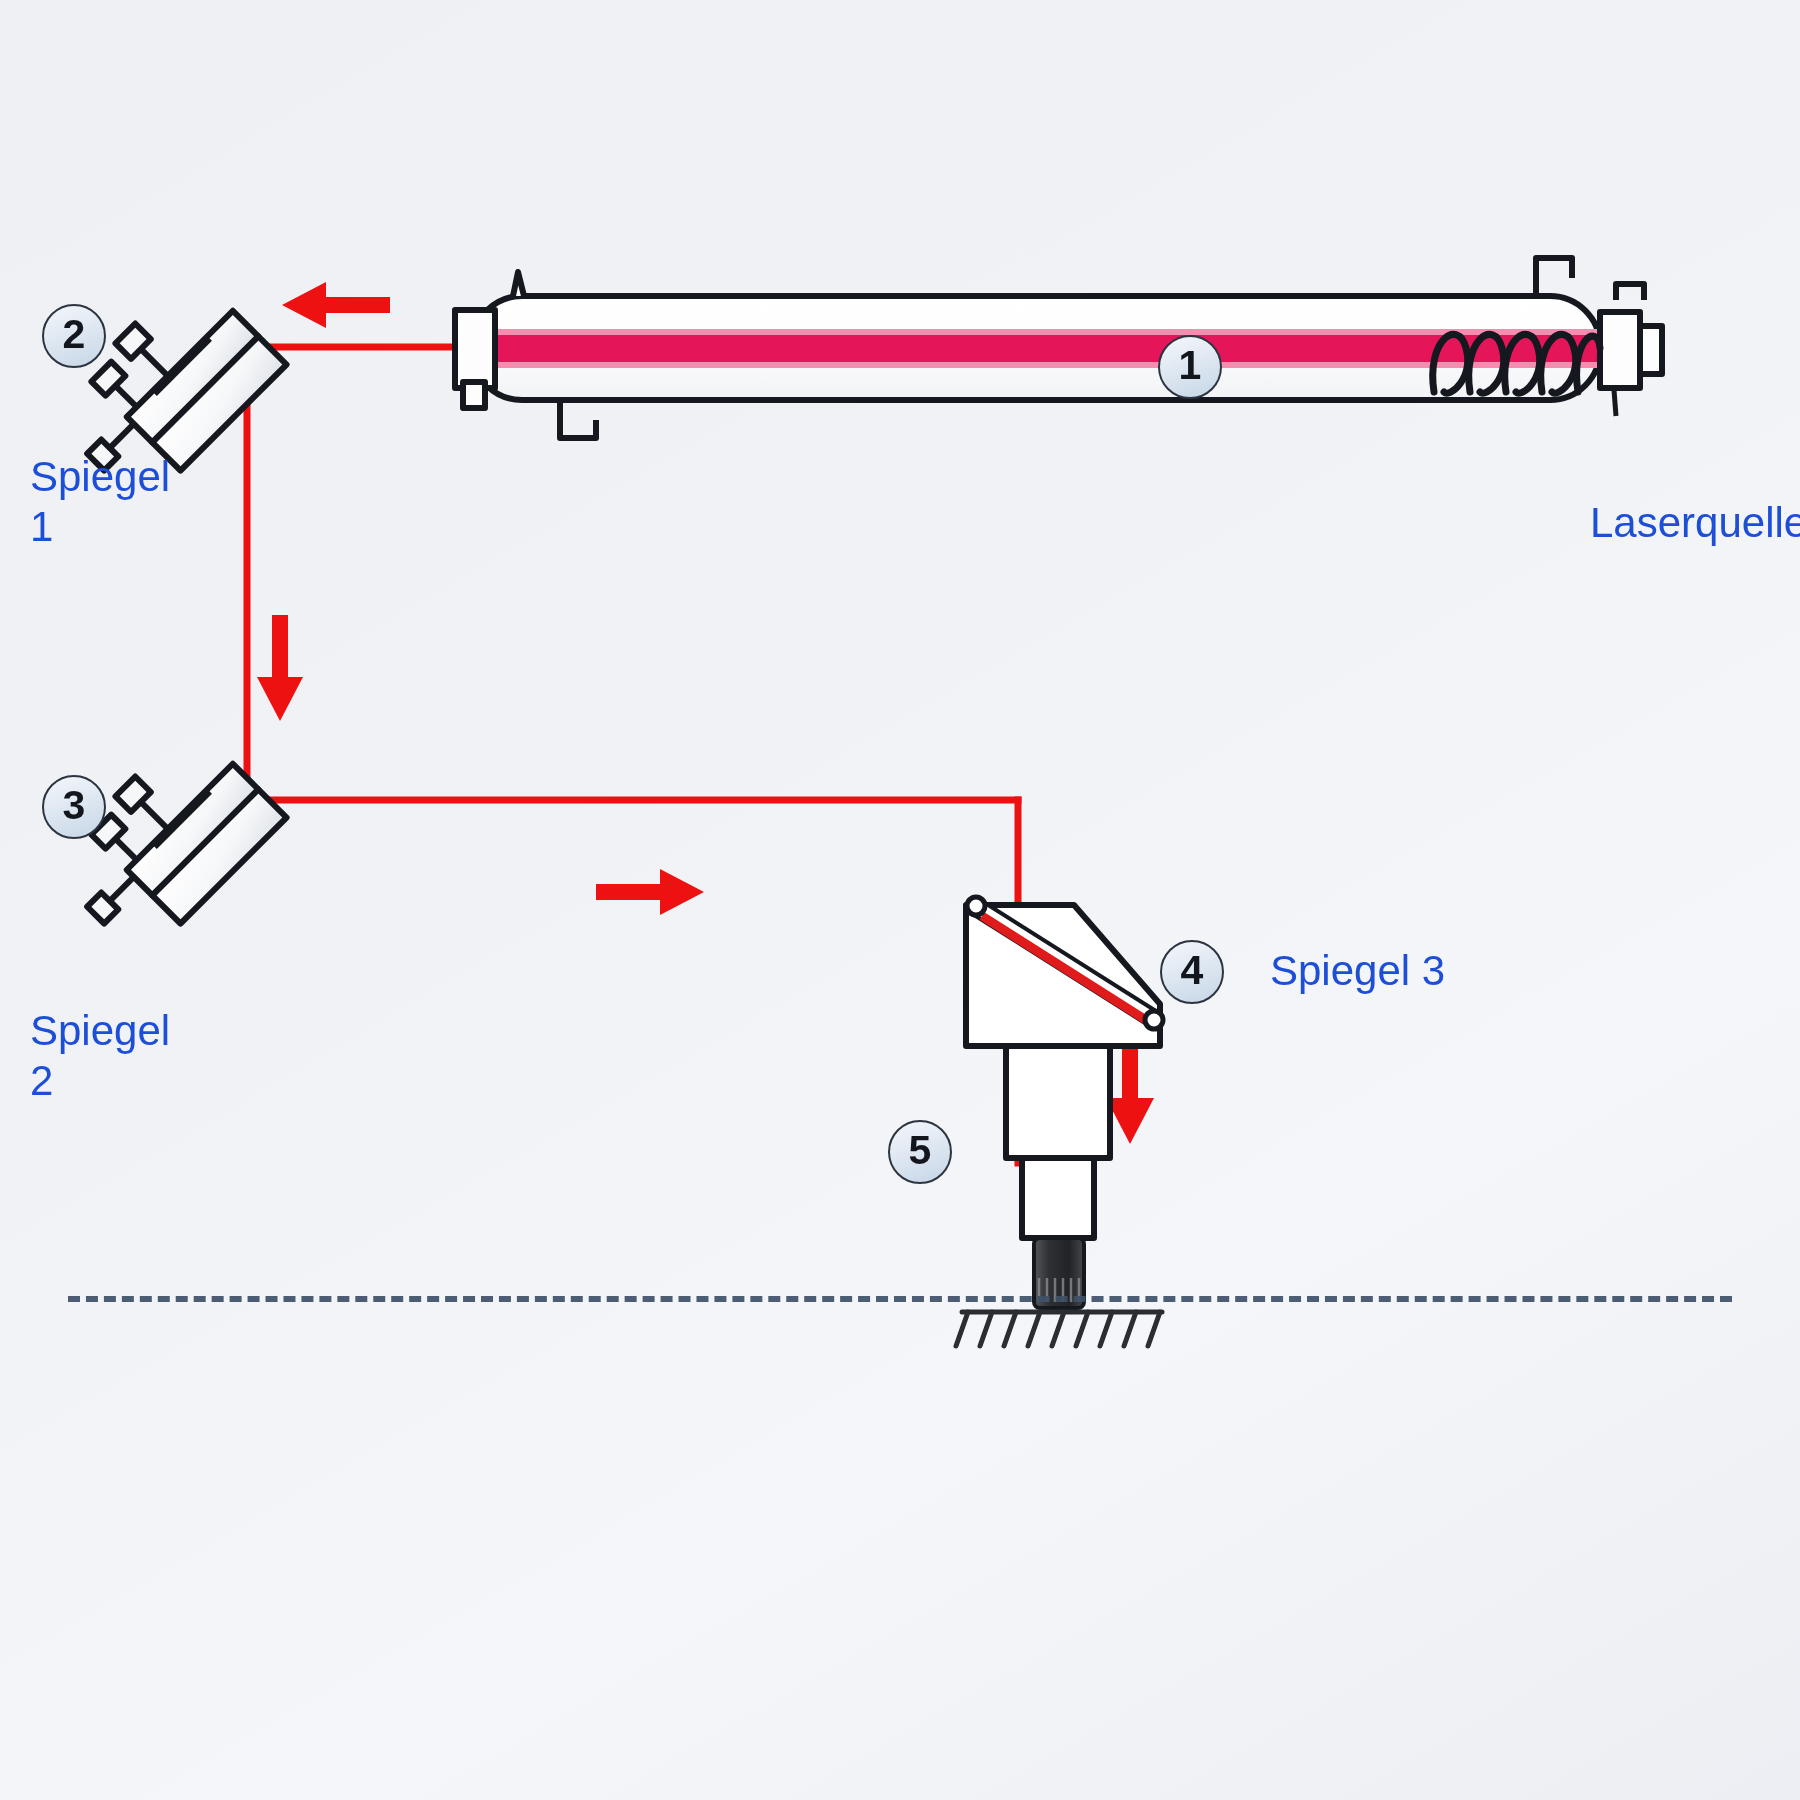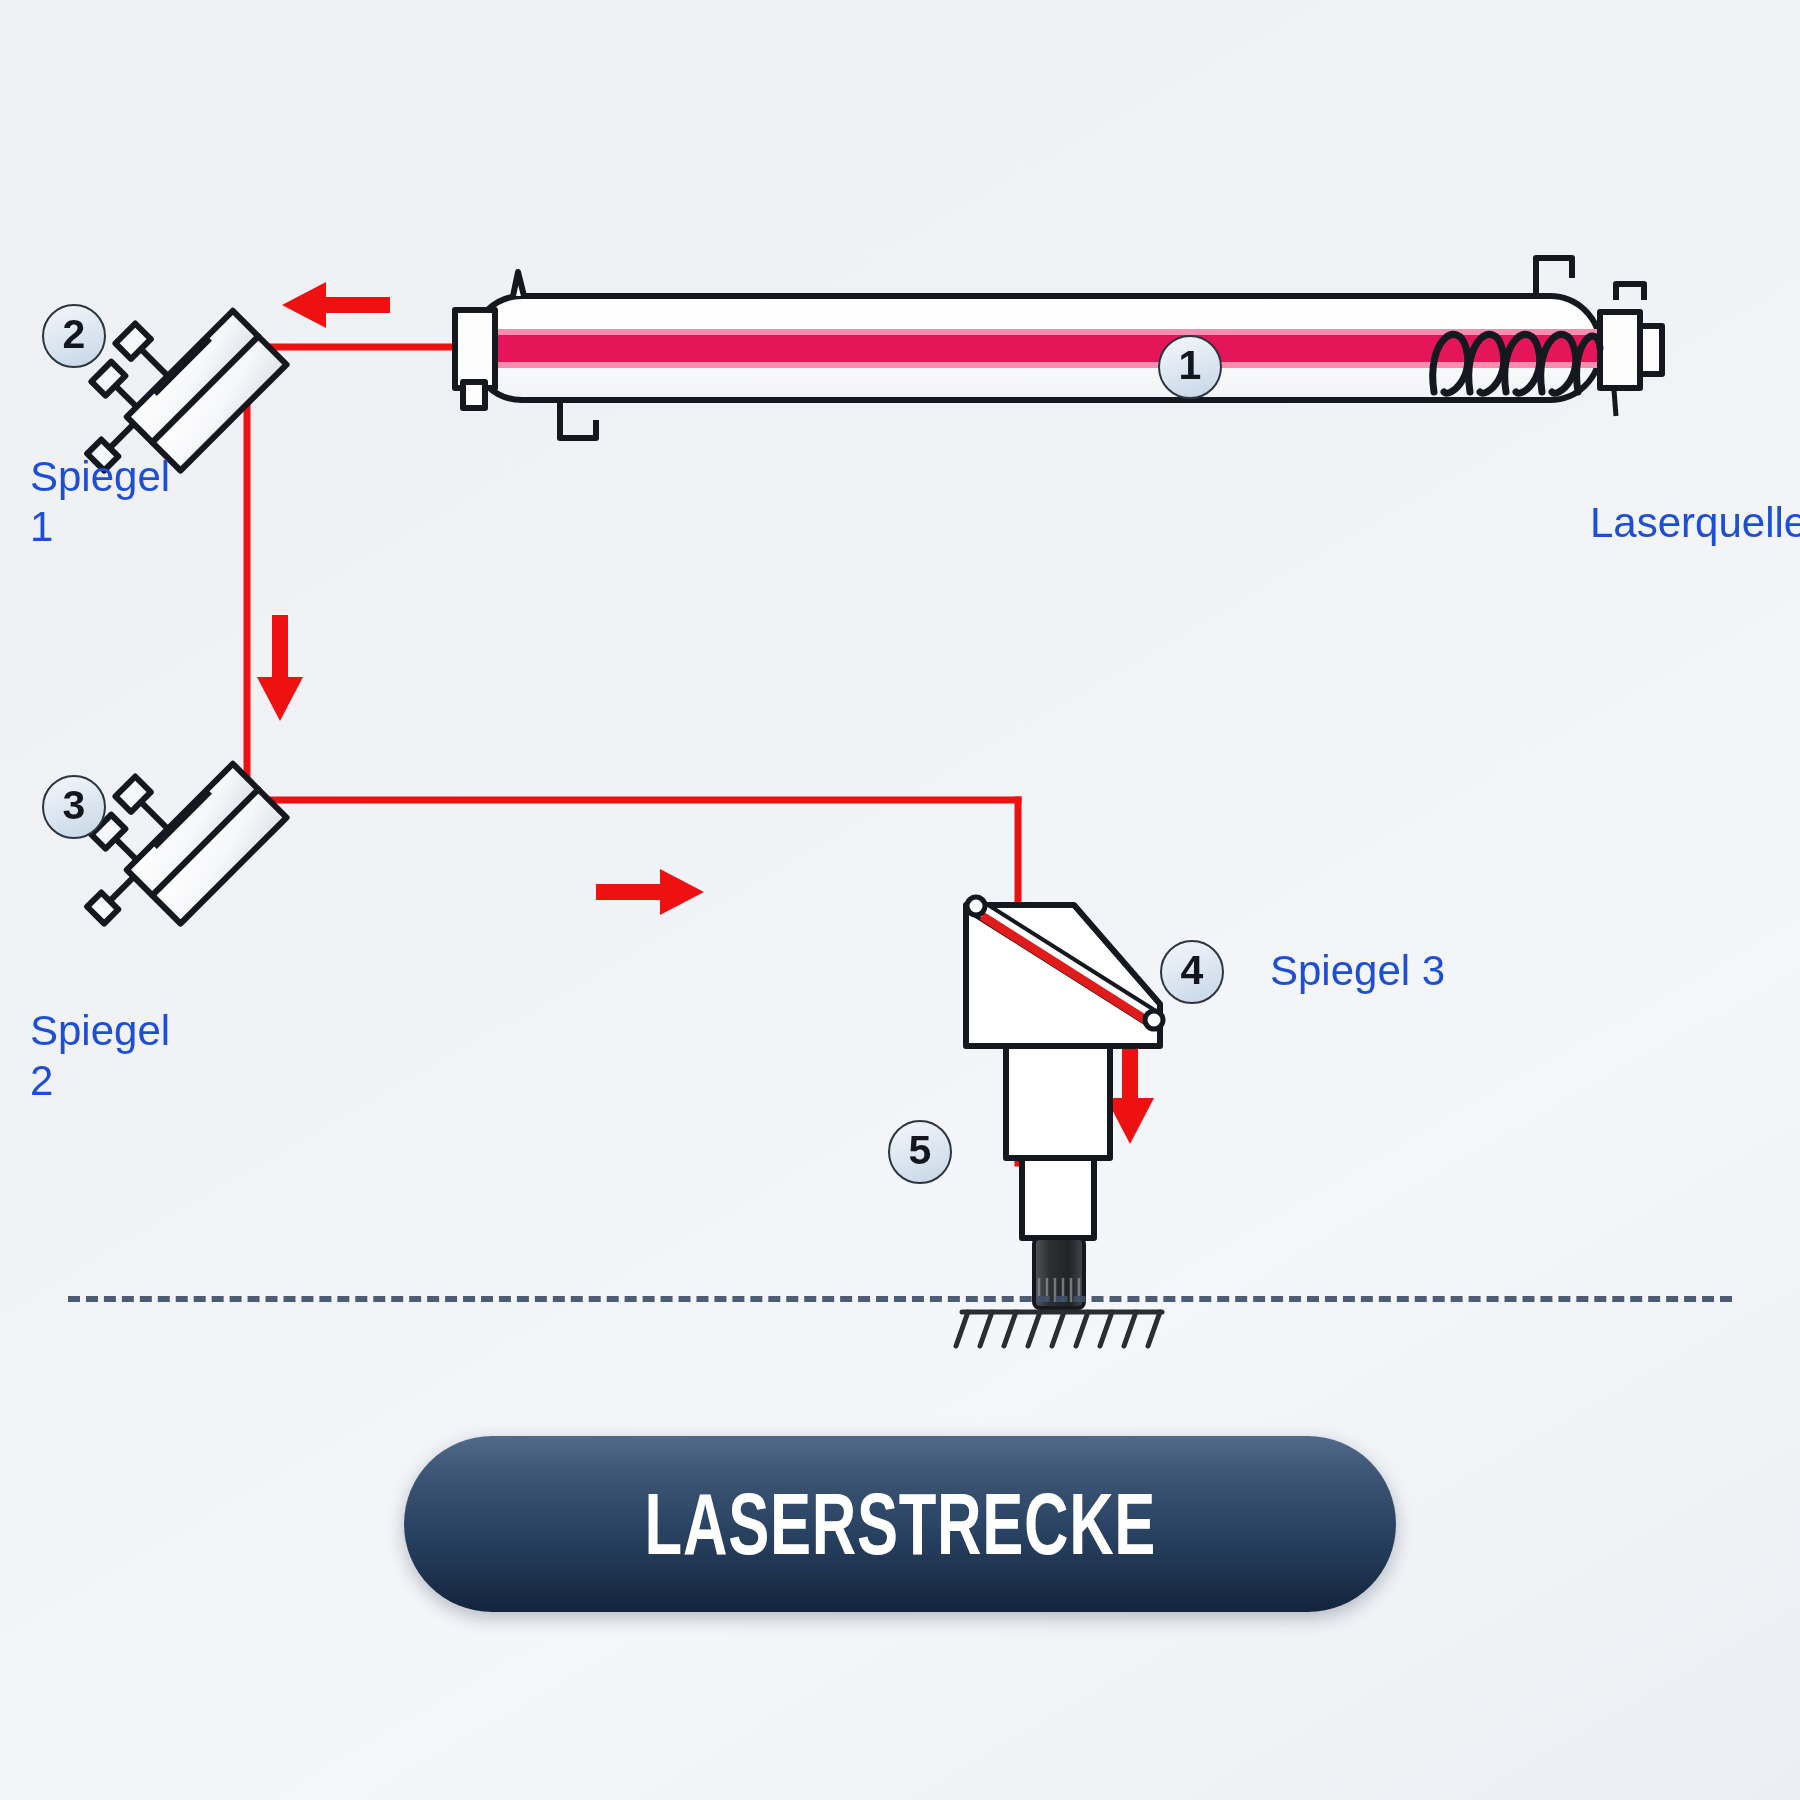--- a/index.html
+++ b/index.html
@@ -243,17 +243,14 @@
   <div class="lbl" style="left:30px;top:1006px;">Spiegel
 2</div>
 
   <div class="lbl" style="left:1590px;top:474px;margin-top:24px;">Laserquelle</div>
 
   <div class="lbl" style="left:1255px;top:946px;margin-left:15px;">Spiegel 3</div>
 
 
   <div class="divider"></div>
 
-  <button class="cta">
-    <span class="cta-text">LASERSTRECKE</span>
-  </button>
 
 </div>
 
 </body></html>

